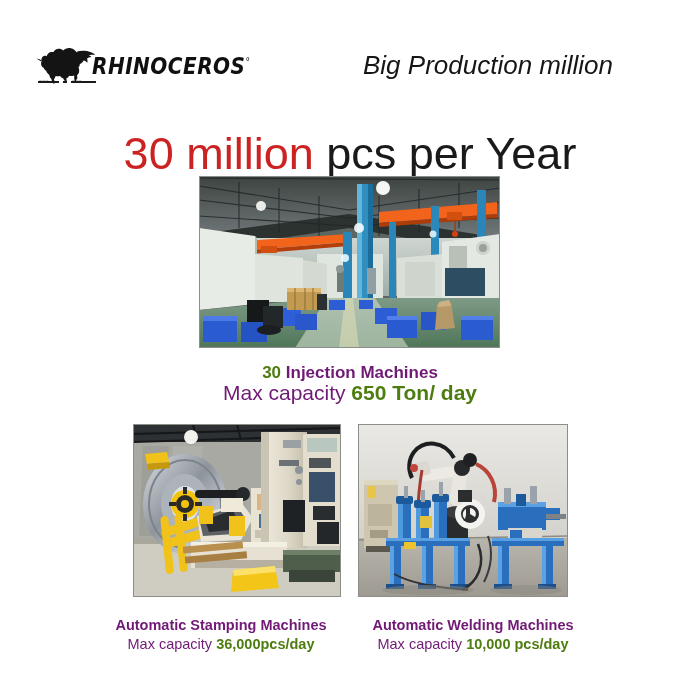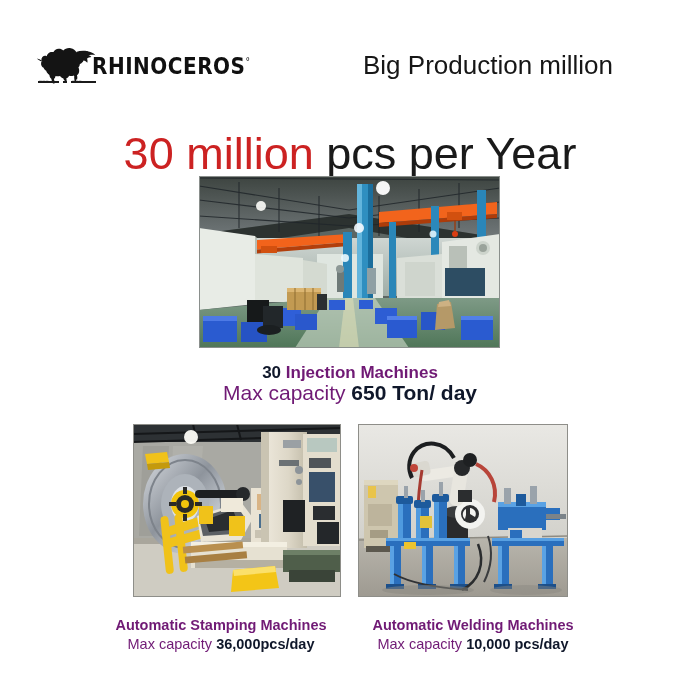--- a/index.html
+++ b/index.html
@@ -15,20 +15,21 @@
     overflow: hidden;
     position: relative;
   }
 
   
   .header {
     position: absolute;
     left: 0; top: 0;
     width: 648px;
     height: 104px;
+    font-style: italic;
   }
   .logo {
     position: absolute;
     left: 36px;
     top: 40px;
     width: 180px;
     height: 48px;
     display: flex;
     align-items: flex-end;
   }
@@ -170,21 +171,21 @@
   }
   .cap-br {
     left: 348px;
     top: 616px;
     width: 250px;
   }
   .cap-bl .cap-line1, .cap-br .cap-line1 { font-size: 14.5px; }
   .cap-bl .cap-line2, .cap-br .cap-line2 { font-size: 14.5px; }
   .cap-bl .cap-line1, .cap-br .cap-line1 { line-height: 19px; }
   .cap-bl .cap-line2, .cap-br .cap-line2 { line-height: 19px; }
-  .red  { color: #0f172a; font-weight: bold; }
+  .red  { color: #4d7c0f; font-weight: bold; }
   .dark { color: #701a75; }
 </style>
 </head>
 <body>
 
 <div class="header">
 
   <div class="logo">
     <div class="logo-mark">
       <svg viewBox="0 0 60 48" xmlns="http://www.w3.org/2000/svg">

